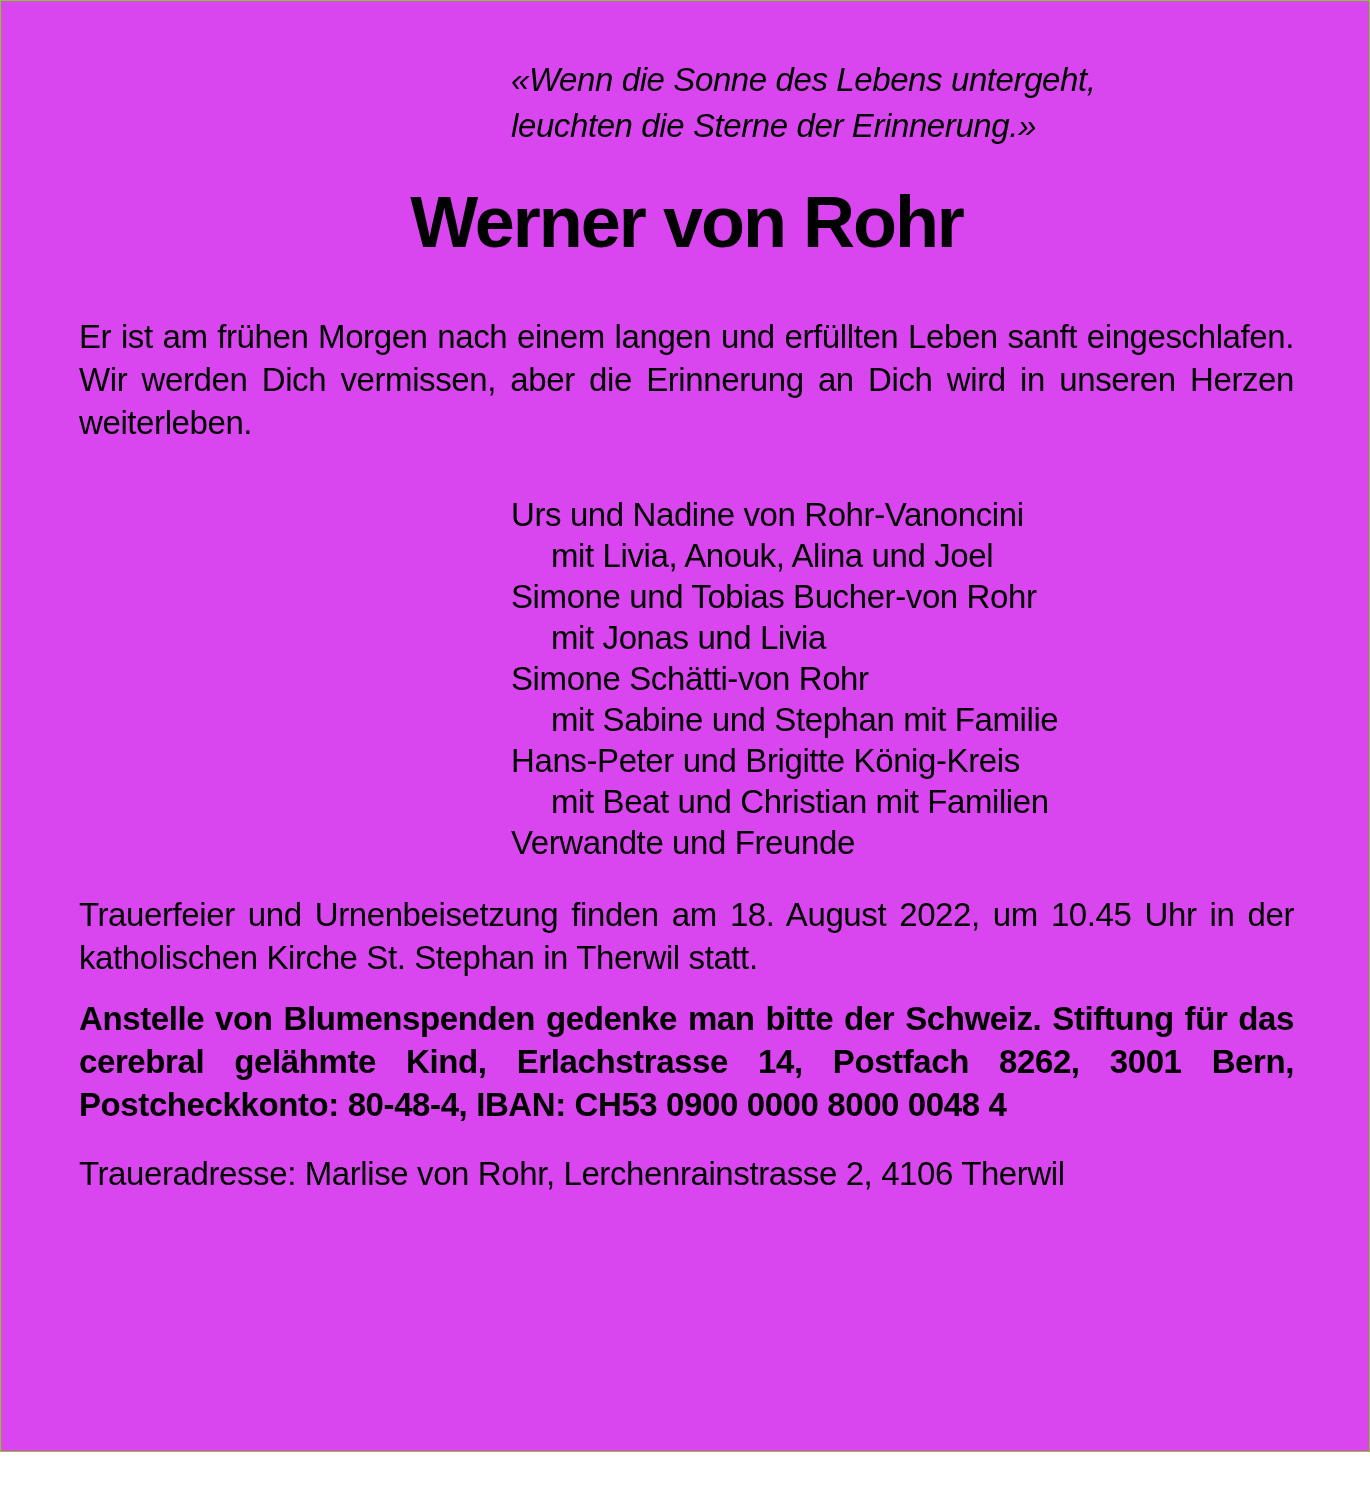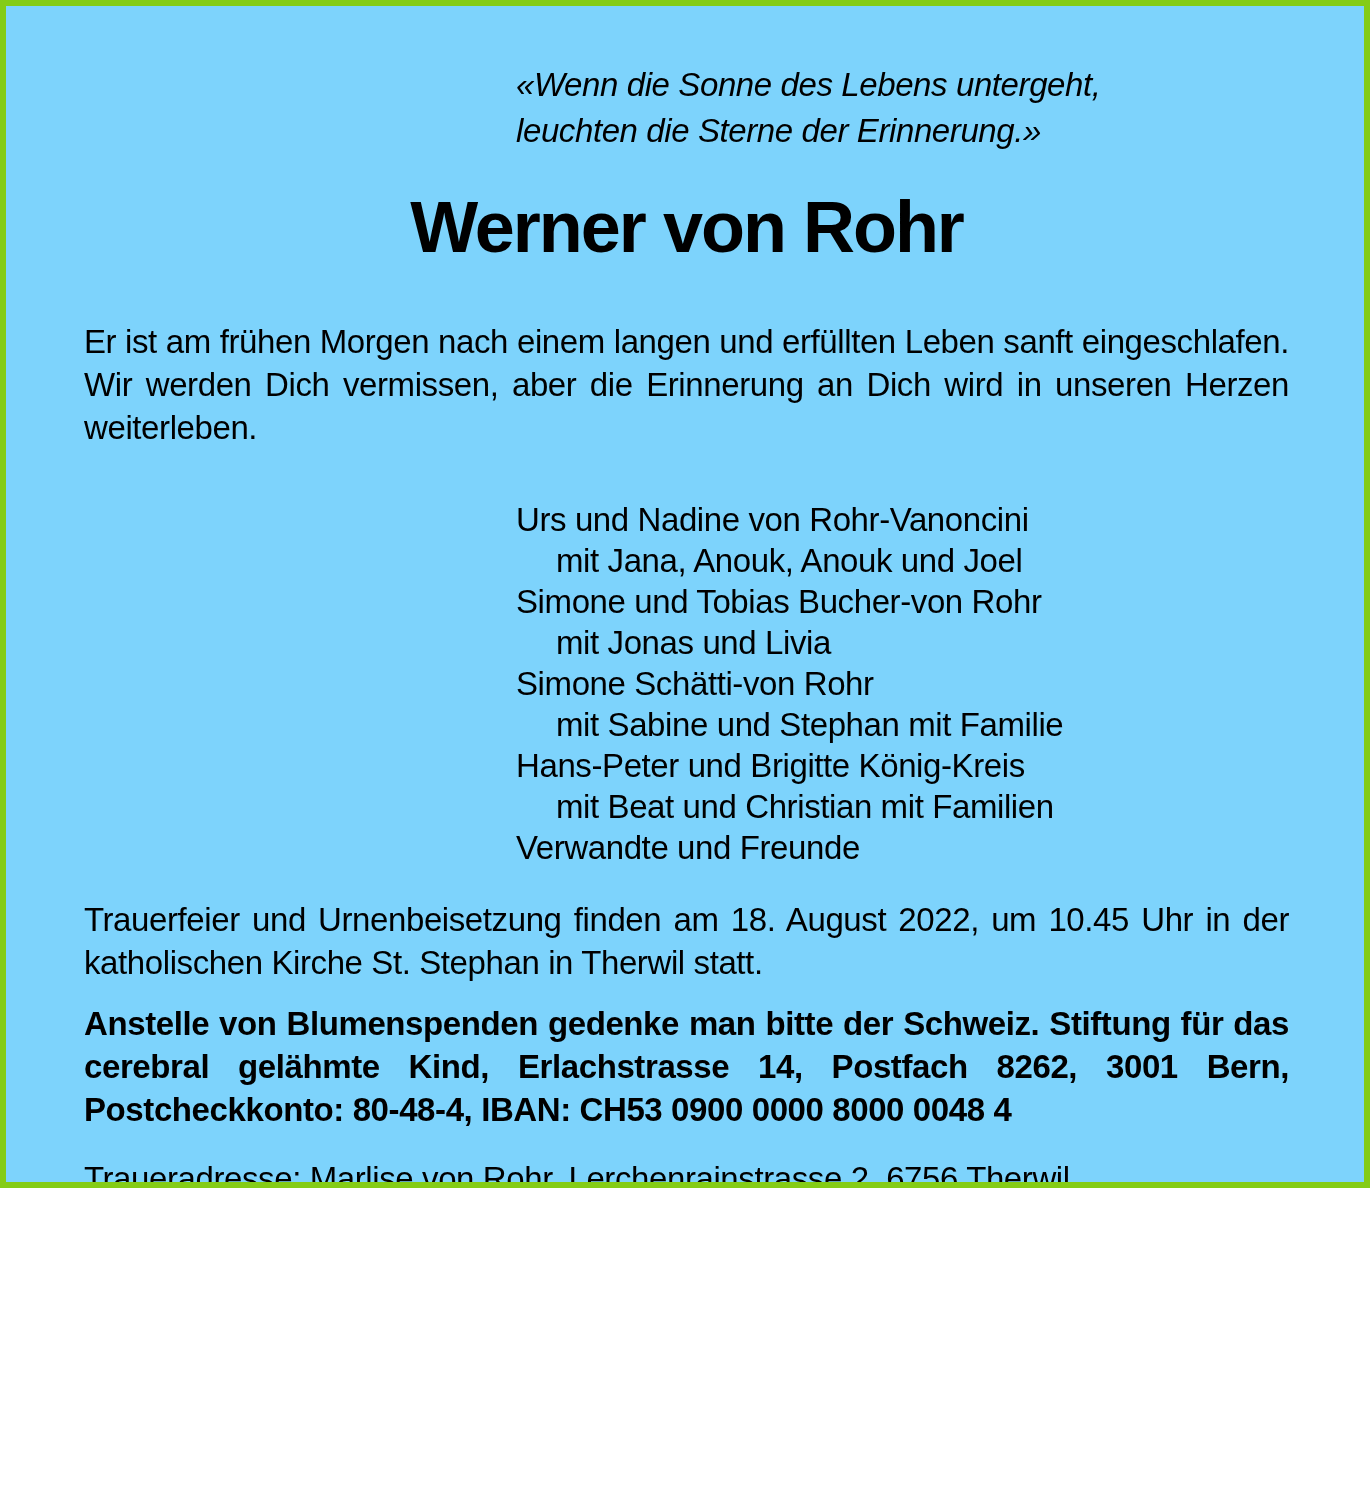--- a/index.html
+++ b/index.html
@@ -4,24 +4,24 @@
 <title>Todesanzeige</title>
 <style>
   html, body {
     margin: 0;
     padding: 0;
     background: #ffffff;
   }
   .page {
     position: relative;
     width: 1370px;
-    height: 1188px;
+    height: 1452px;
     box-sizing: border-box;
-    background: #7dd3fc;
-    border: 6px solid #84cc16;
+    background: #d946ef;
+    border: 1px solid #84cc16;
     padding: 56px 75px 0 78px;
     font-family: "Liberation Sans", "DejaVu Sans", sans-serif;
     color: #000000;
     letter-spacing: -0.4px;
     overflow: hidden;
   }
   .epigraph {
     margin-left: 432px;
     font-style: italic;
     font-size: 33px;
@@ -69,29 +69,29 @@
 leuchten die Sterne der Erinnerung.»</div>
 
 
   <div class="name">Werner von Rohr</div>
 
 
   <div class="para message">Er ist am frühen Morgen nach einem langen und erfüllten Leben sanft eingeschlafen. Wir werden Dich vermissen, aber die Erinnerung an Dich wird in unseren Herzen weiterleben.</div>
 
   <div class="mourners">
       <div class="mourner-line">Urs und Nadine von Rohr-Vanoncini</div>
-      <div class="mourner-line indented">mit Jana, Anouk, Anouk und Joel</div>
+      <div class="mourner-line indented">mit Livia, Anouk, Alina und Joel</div>
       <div class="mourner-line">Simone und Tobias Bucher-von Rohr</div>
       <div class="mourner-line indented">mit Jonas und Livia</div>
       <div class="mourner-line">Simone Schätti-von Rohr</div>
       <div class="mourner-line indented">mit Sabine und Stephan mit Familie</div>
       <div class="mourner-line">Hans-Peter und Brigitte König-Kreis</div>
       <div class="mourner-line indented">mit Beat und Christian mit Familien</div>
       <div class="mourner-line">Verwandte und Freunde</div>
     </div>
 
   <div class="para service">Trauerfeier und Urnenbeisetzung finden am 18. August 2022, um 10.45 Uhr in der katholischen Kirche St. Stephan in Therwil statt.</div>
 
   <div class="para donation">Anstelle von Blumenspenden gedenke man bitte der Schweiz. Stiftung für das cerebral gelähmte Kind, Erlachstrasse 14, Postfach 8262, 3001 Bern, Postcheckkonto: 80-48-4, IBAN: CH53 0900 0000 8000 0048 4</div>
 
-  <div class="para address">Traueradresse: Marlise von Rohr, Lerchenrainstrasse 2, 6756 Therwil</div>
+  <div class="para address">Traueradresse: Marlise von Rohr, Lerchenrainstrasse 2, 4106 Therwil</div>
 
 </div>
 
 </body></html>

